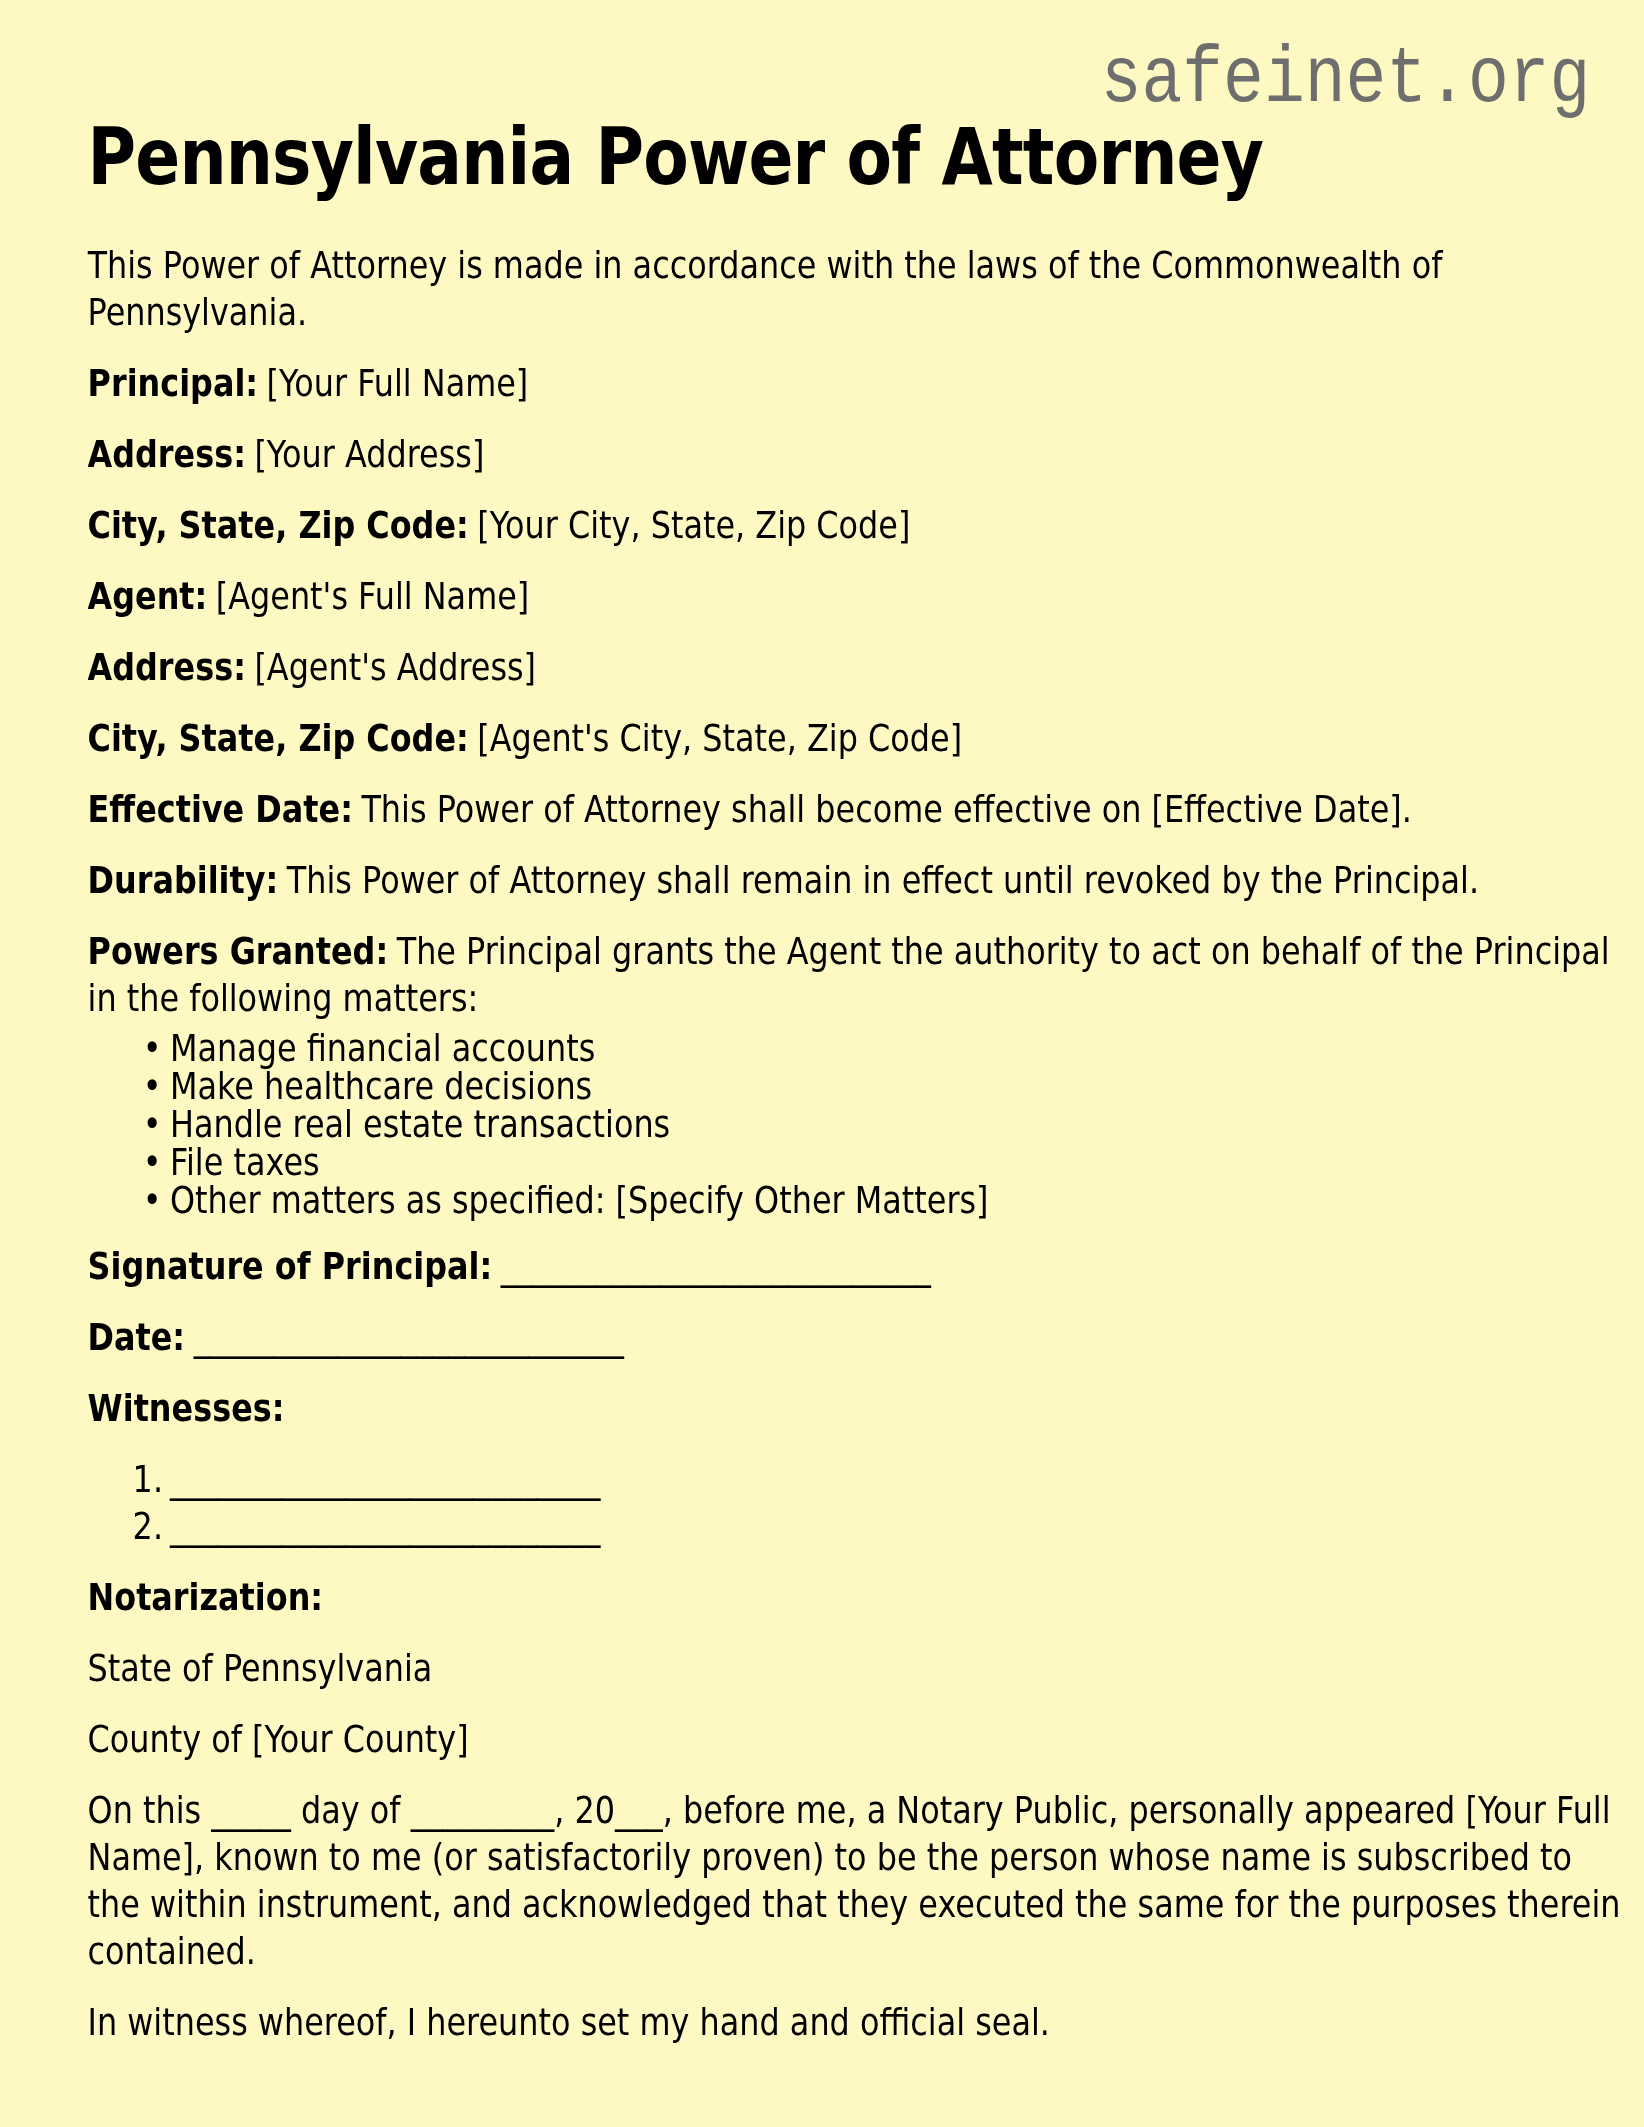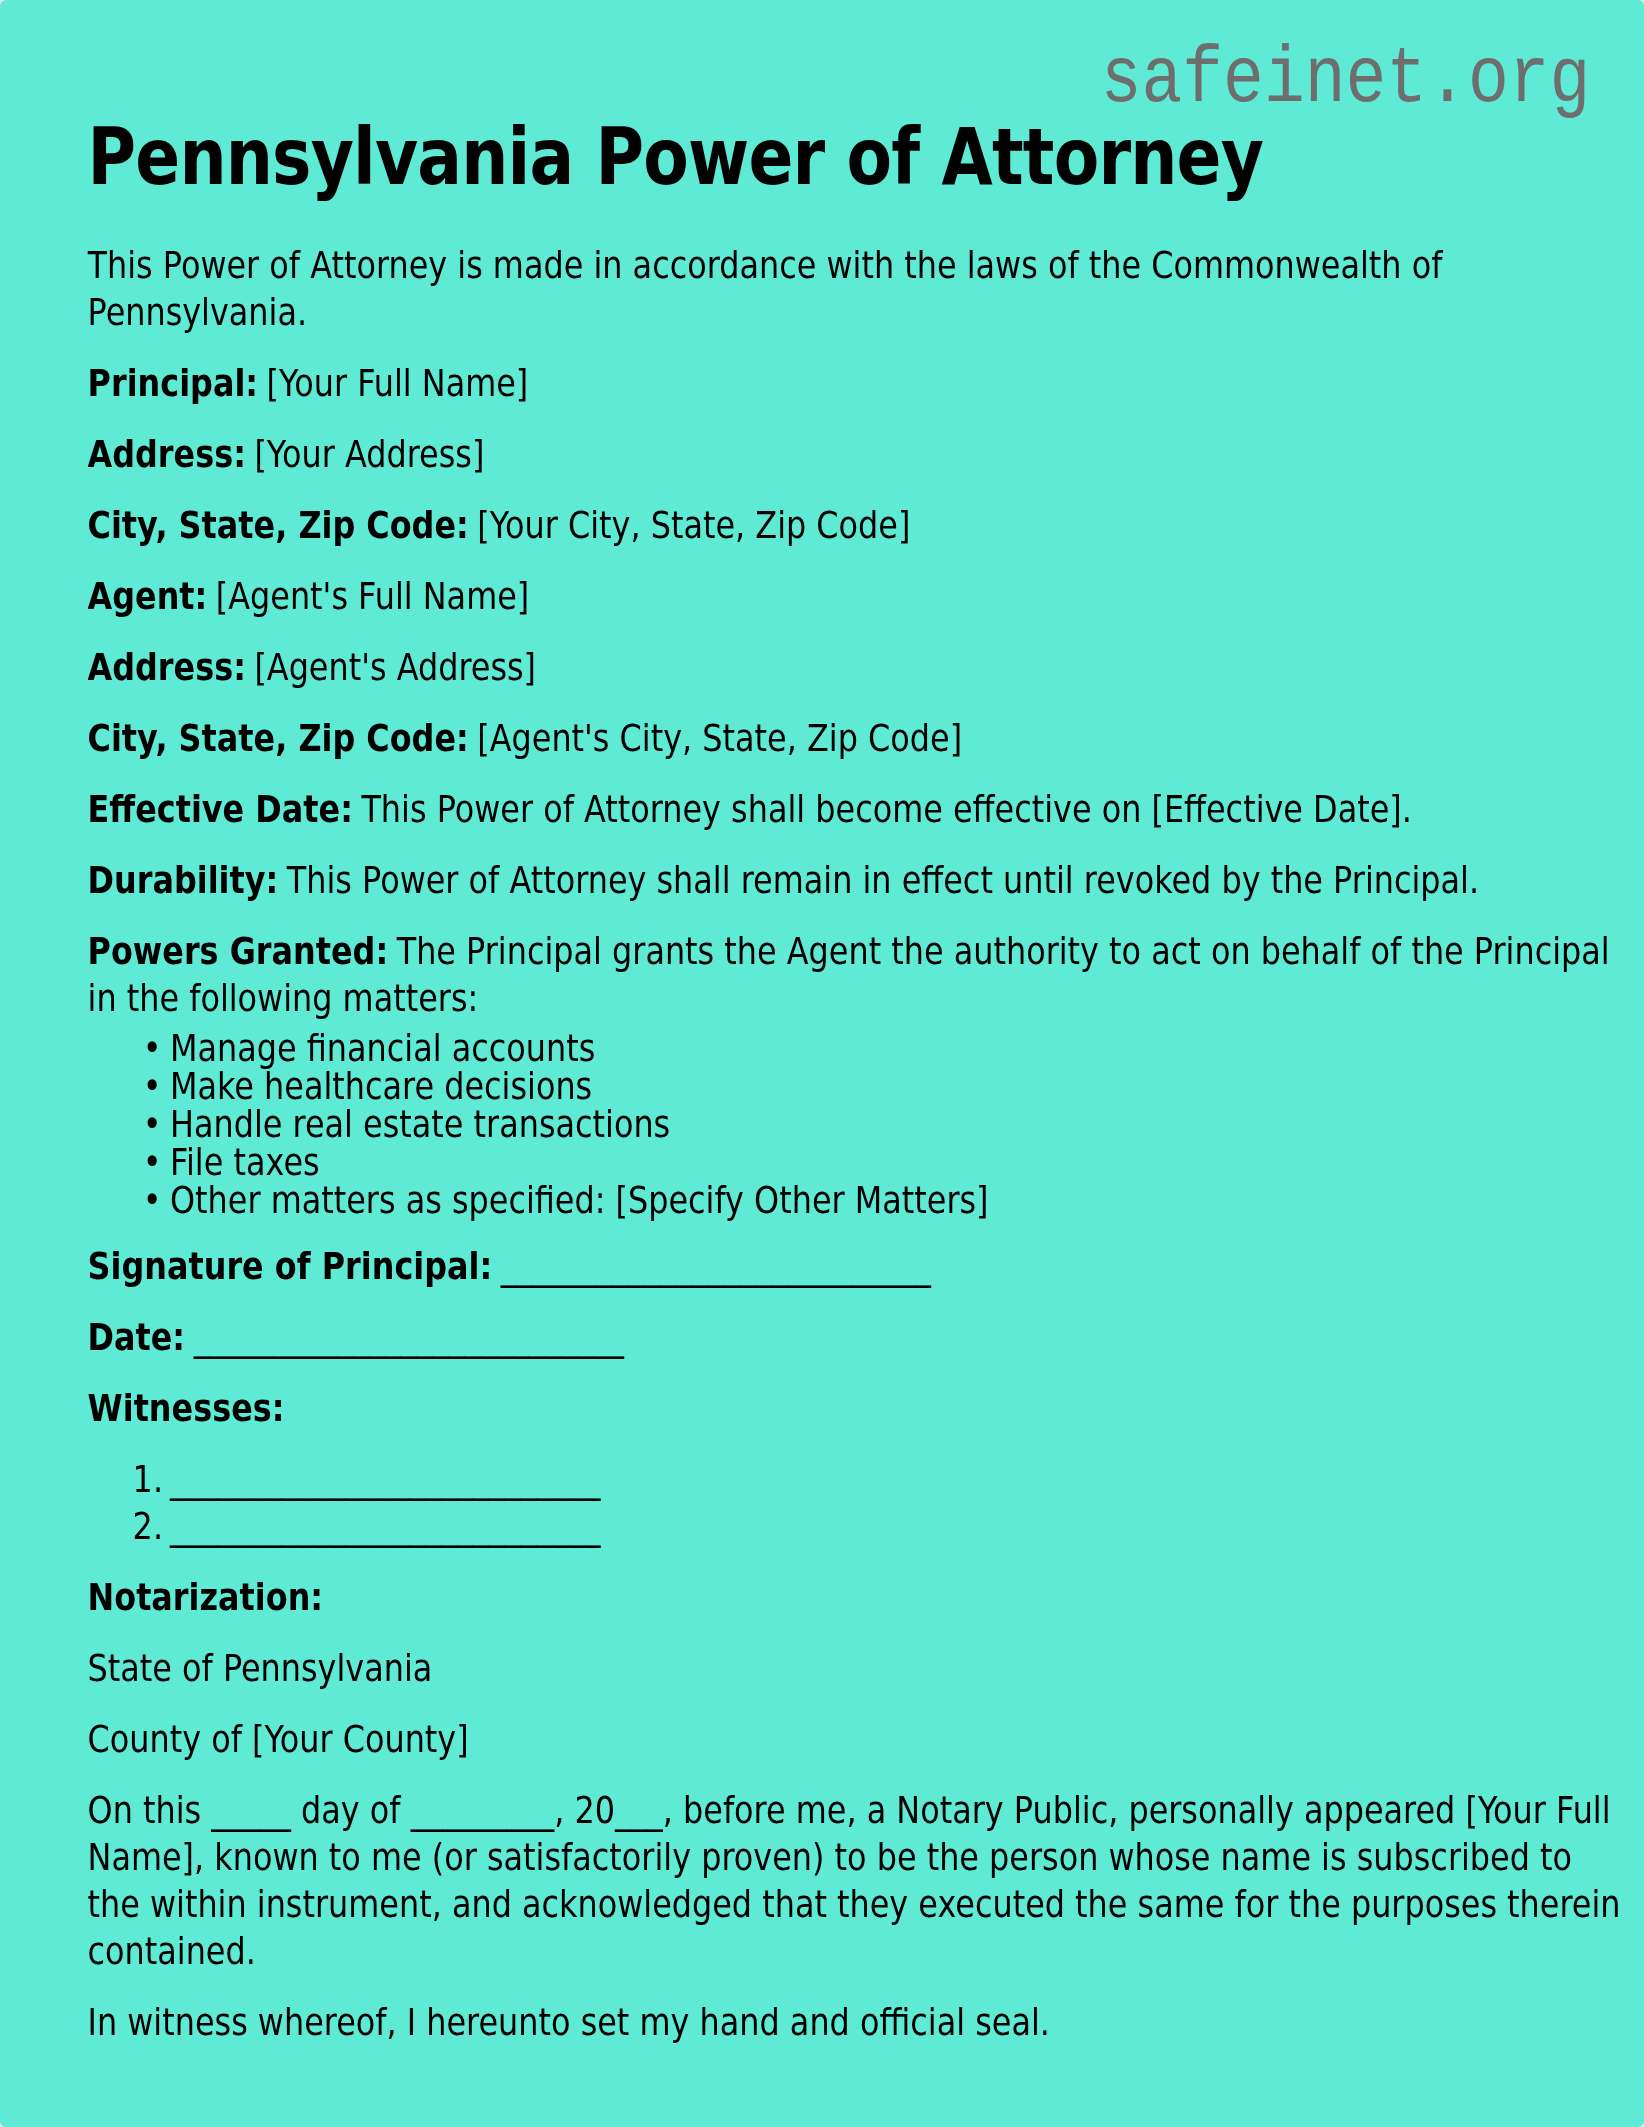--- a/index.html
+++ b/index.html
@@ -1,23 +1,22 @@
 <!DOCTYPE html>
 <html><head>
 <meta charset="utf-8">
 <style>
   html,body{margin:0;padding:0;background:#e8e8e8;}
   .page{
     position:relative;
     width:1644px;height:2127px;
-    background:#5eead4;
+    background:#fef9c3;
     overflow:hidden;
     font-family:"DejaVu Sans",sans-serif;
     color:#000000;
-    border-radius:6px;
   }
   
   .scale{
     position:absolute;top:0;left:0;
     width:1934px;
     transform:scaleX(0.85);
     transform-origin:0 0;
   }
   .doc{
     overflow:hidden;            

